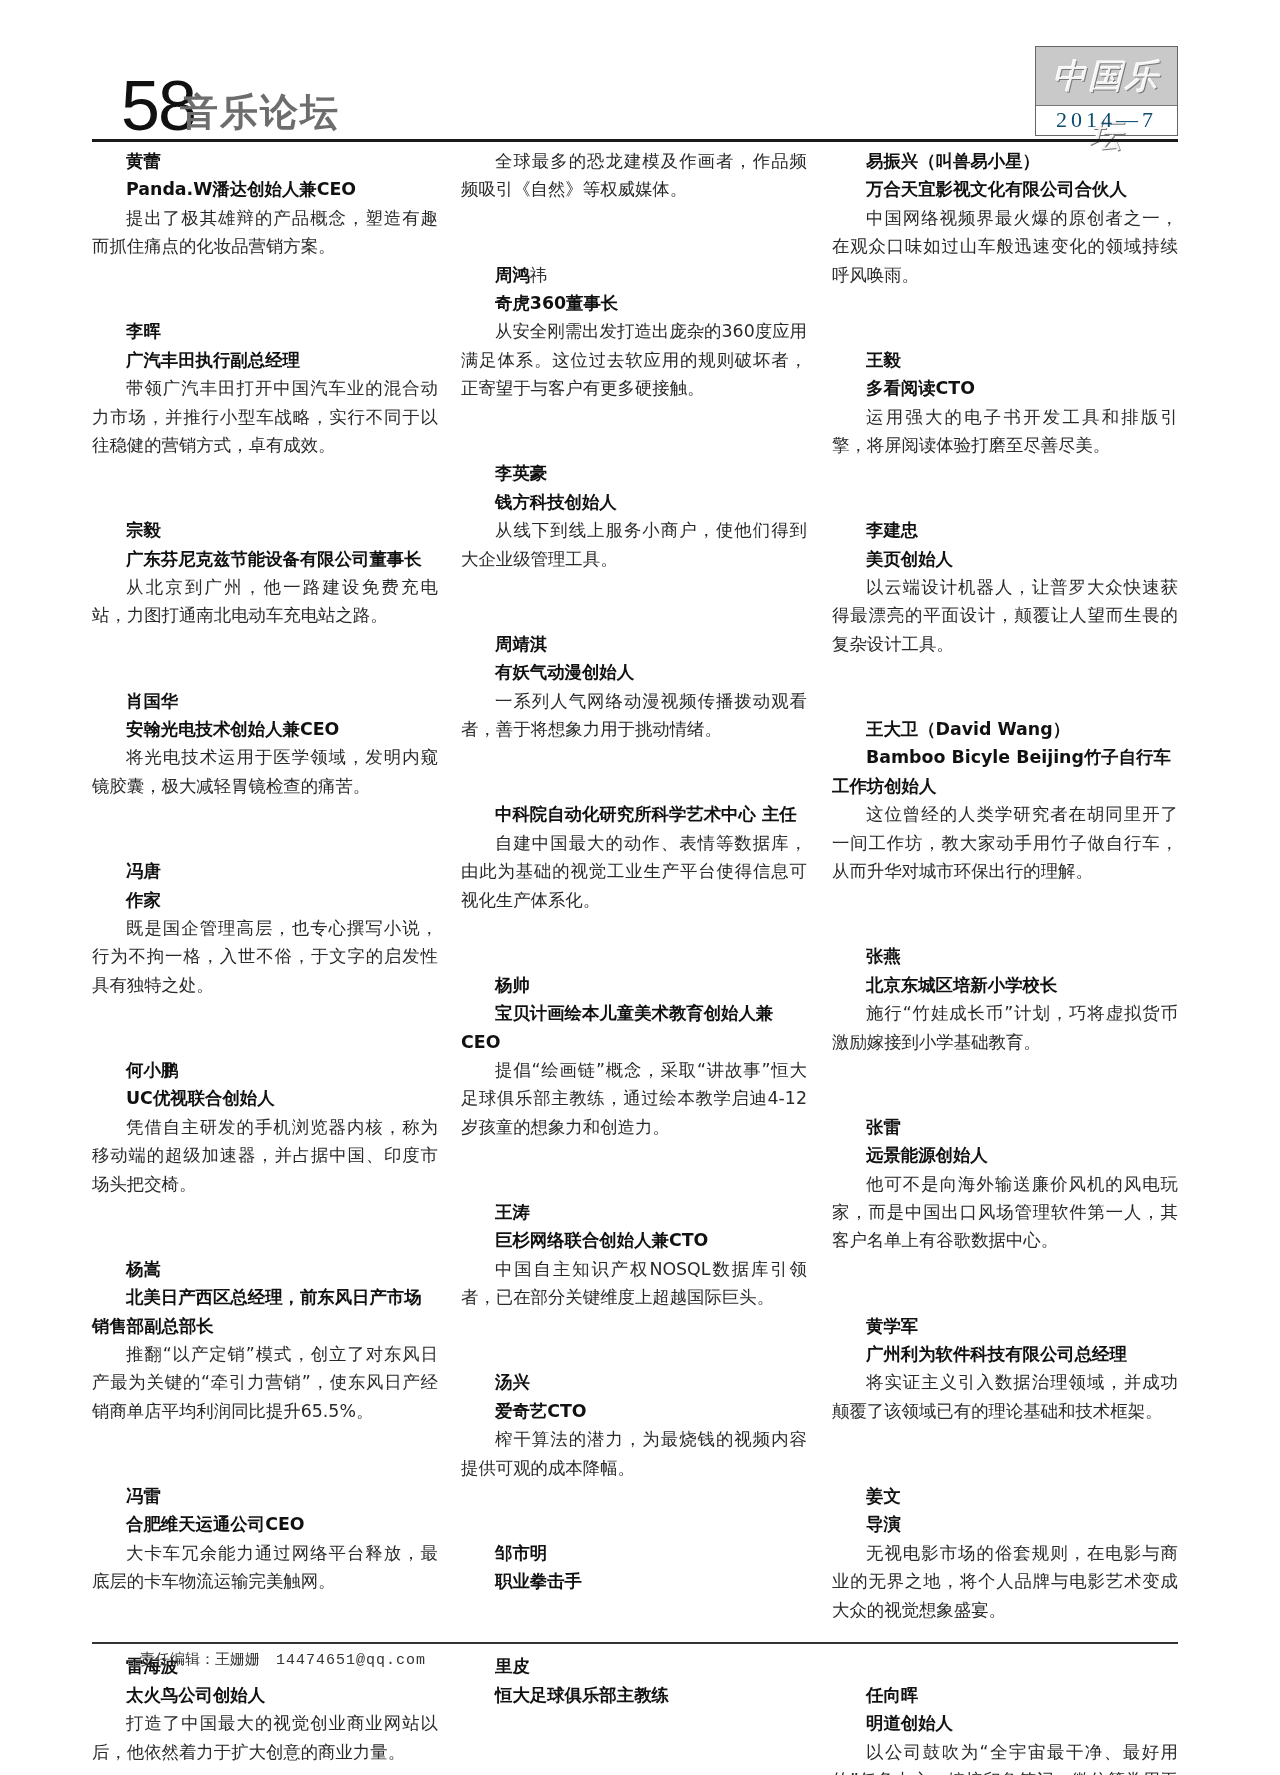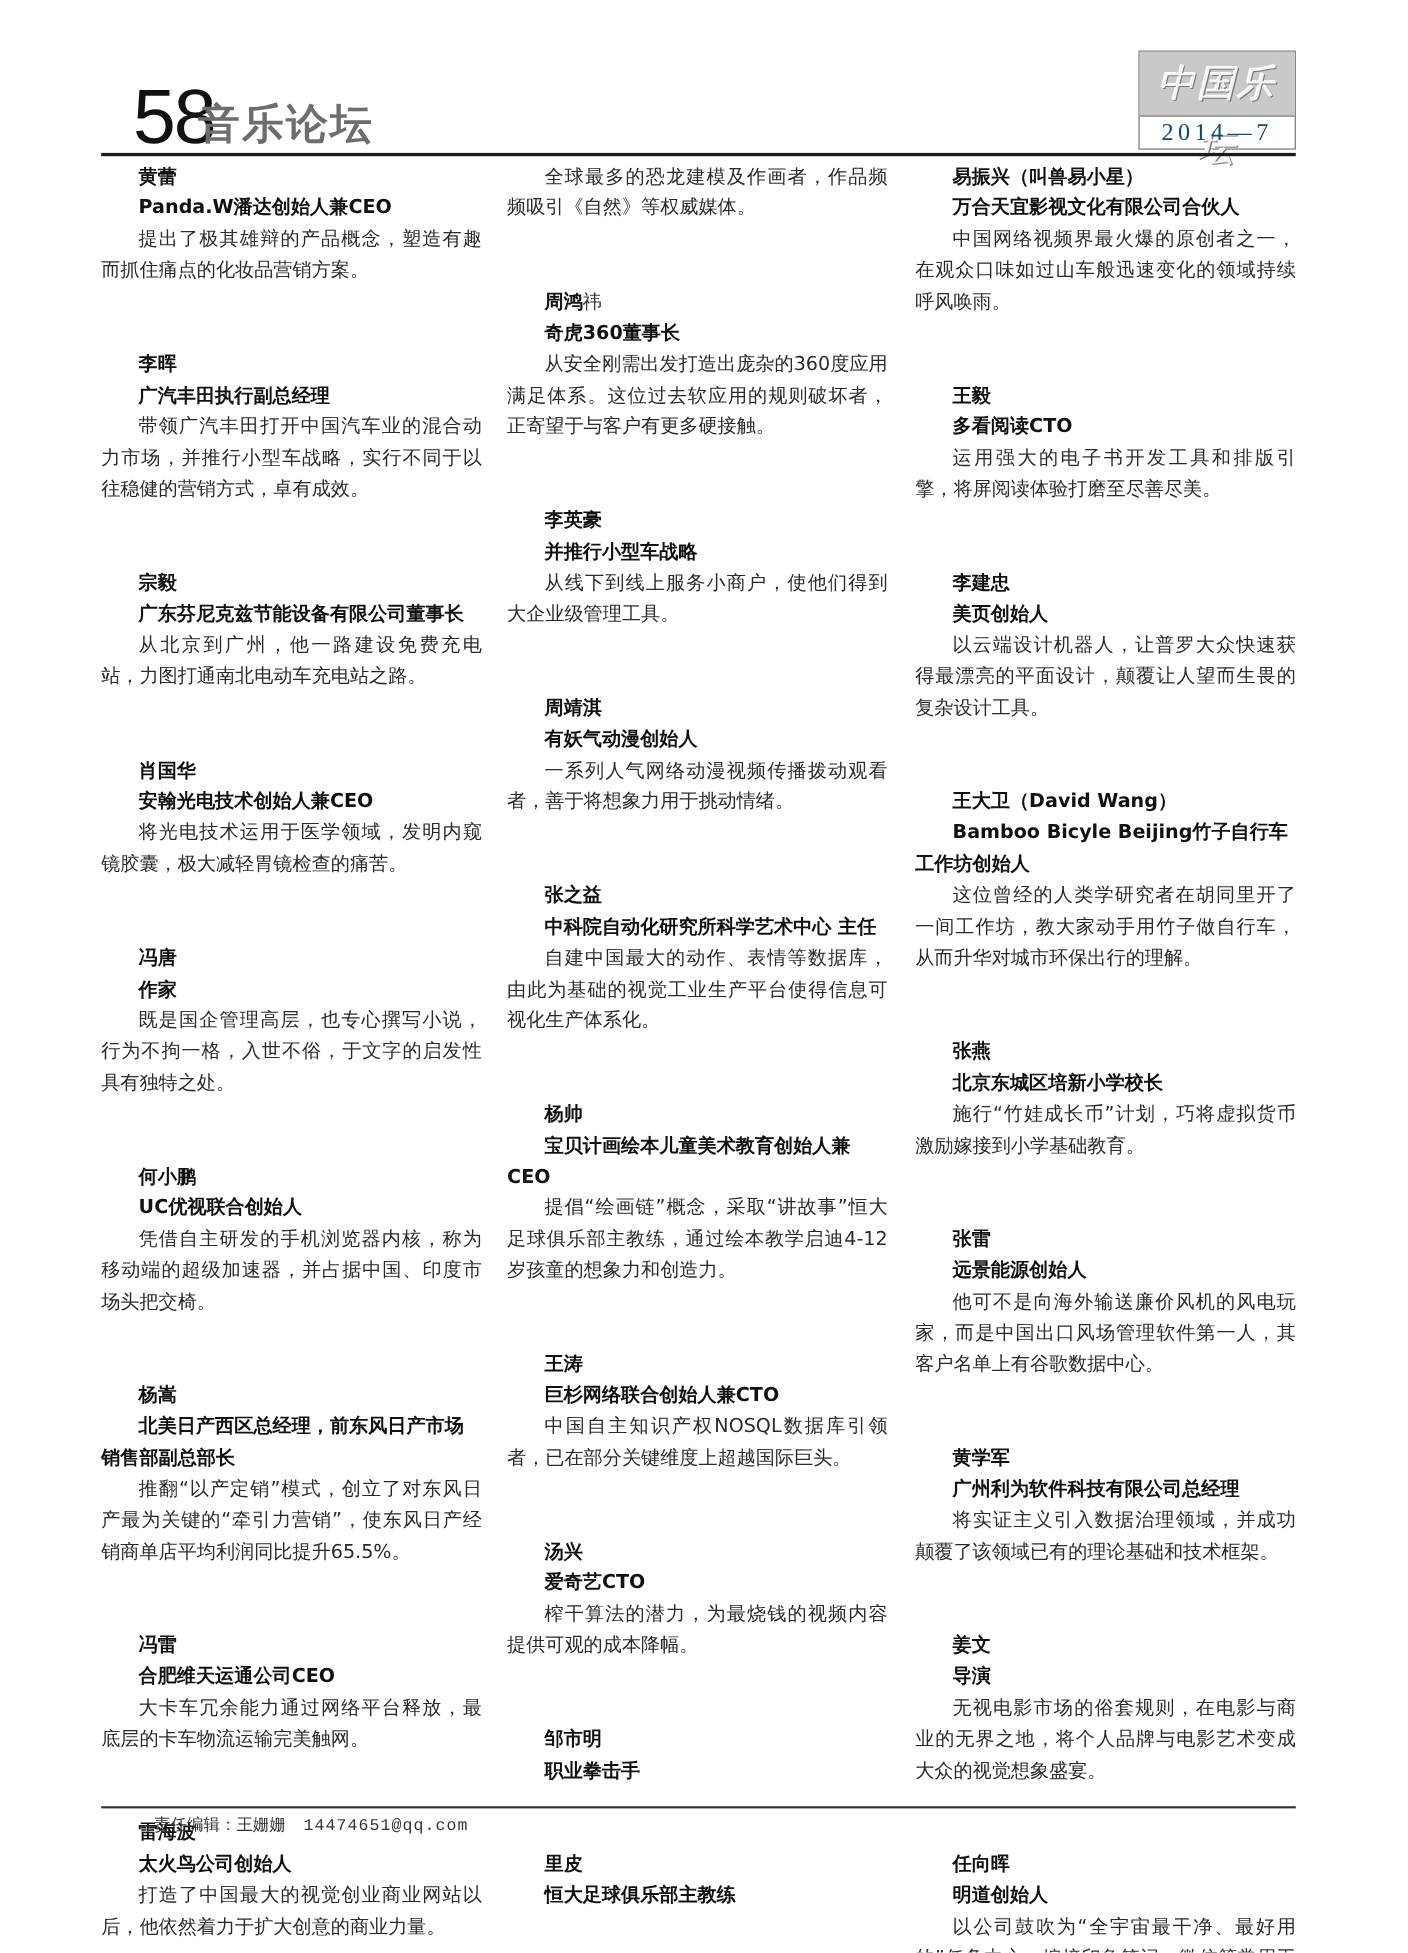--- a/index.html
+++ b/index.html
@@ -94,30 +94,29 @@
 
 <div class="column col-2">
   <div class="continued">全球最多的恐龙建模及作画者，作品频频吸引《自然》等权威媒体。</div>
   <div class="entry">
     <div class="name"><span>周鸿</span><span class="light">祎</span></div>
     <div class="title">奇虎360董事长</div>
     <div class="body-text">从安全刚需出发打造出庞杂的360度应用满足体系。这位过去软应用的规则破坏者，正寄望于与客户有更多硬接触。</div>
   </div>
   <div class="entry">
     <div class="name">李英豪</div>
-    <div class="title">并推行小型车战略</div>
+    <div class="title">钱方科技创始人</div>
     <div class="body-text">从线下到线上服务小商户，使他们得到大企业级管理工具。</div>
   </div>
   <div class="entry">
     <div class="name">周靖淇</div>
     <div class="title">有妖气动漫创始人</div>
     <div class="body-text">一系列人气网络动漫视频传播拨动观看者，善于将想象力用于挑动情绪。</div>
   </div>
   <div class="entry">
-    <div class="name">张之益</div>
     <div class="title">中科院自动化研究所科学艺术中心 主任</div>
     <div class="body-text">自建中国最大的动作、表情等数据库，由此为基础的视觉工业生产平台使得信息可视化生产体系化。</div>
   </div>
   <div class="entry">
     <div class="name">杨帅</div>
     <div class="title">宝贝计画绘本儿童美术教育创始人兼CEO</div>
     <div class="body-text">提倡“绘画链”概念，采取“讲故事”恒大足球俱乐部主教练，通过绘本教学启迪4-12岁孩童的想象力和创造力。</div>
   </div>
   <div class="entry">
     <div class="name">王涛</div>

